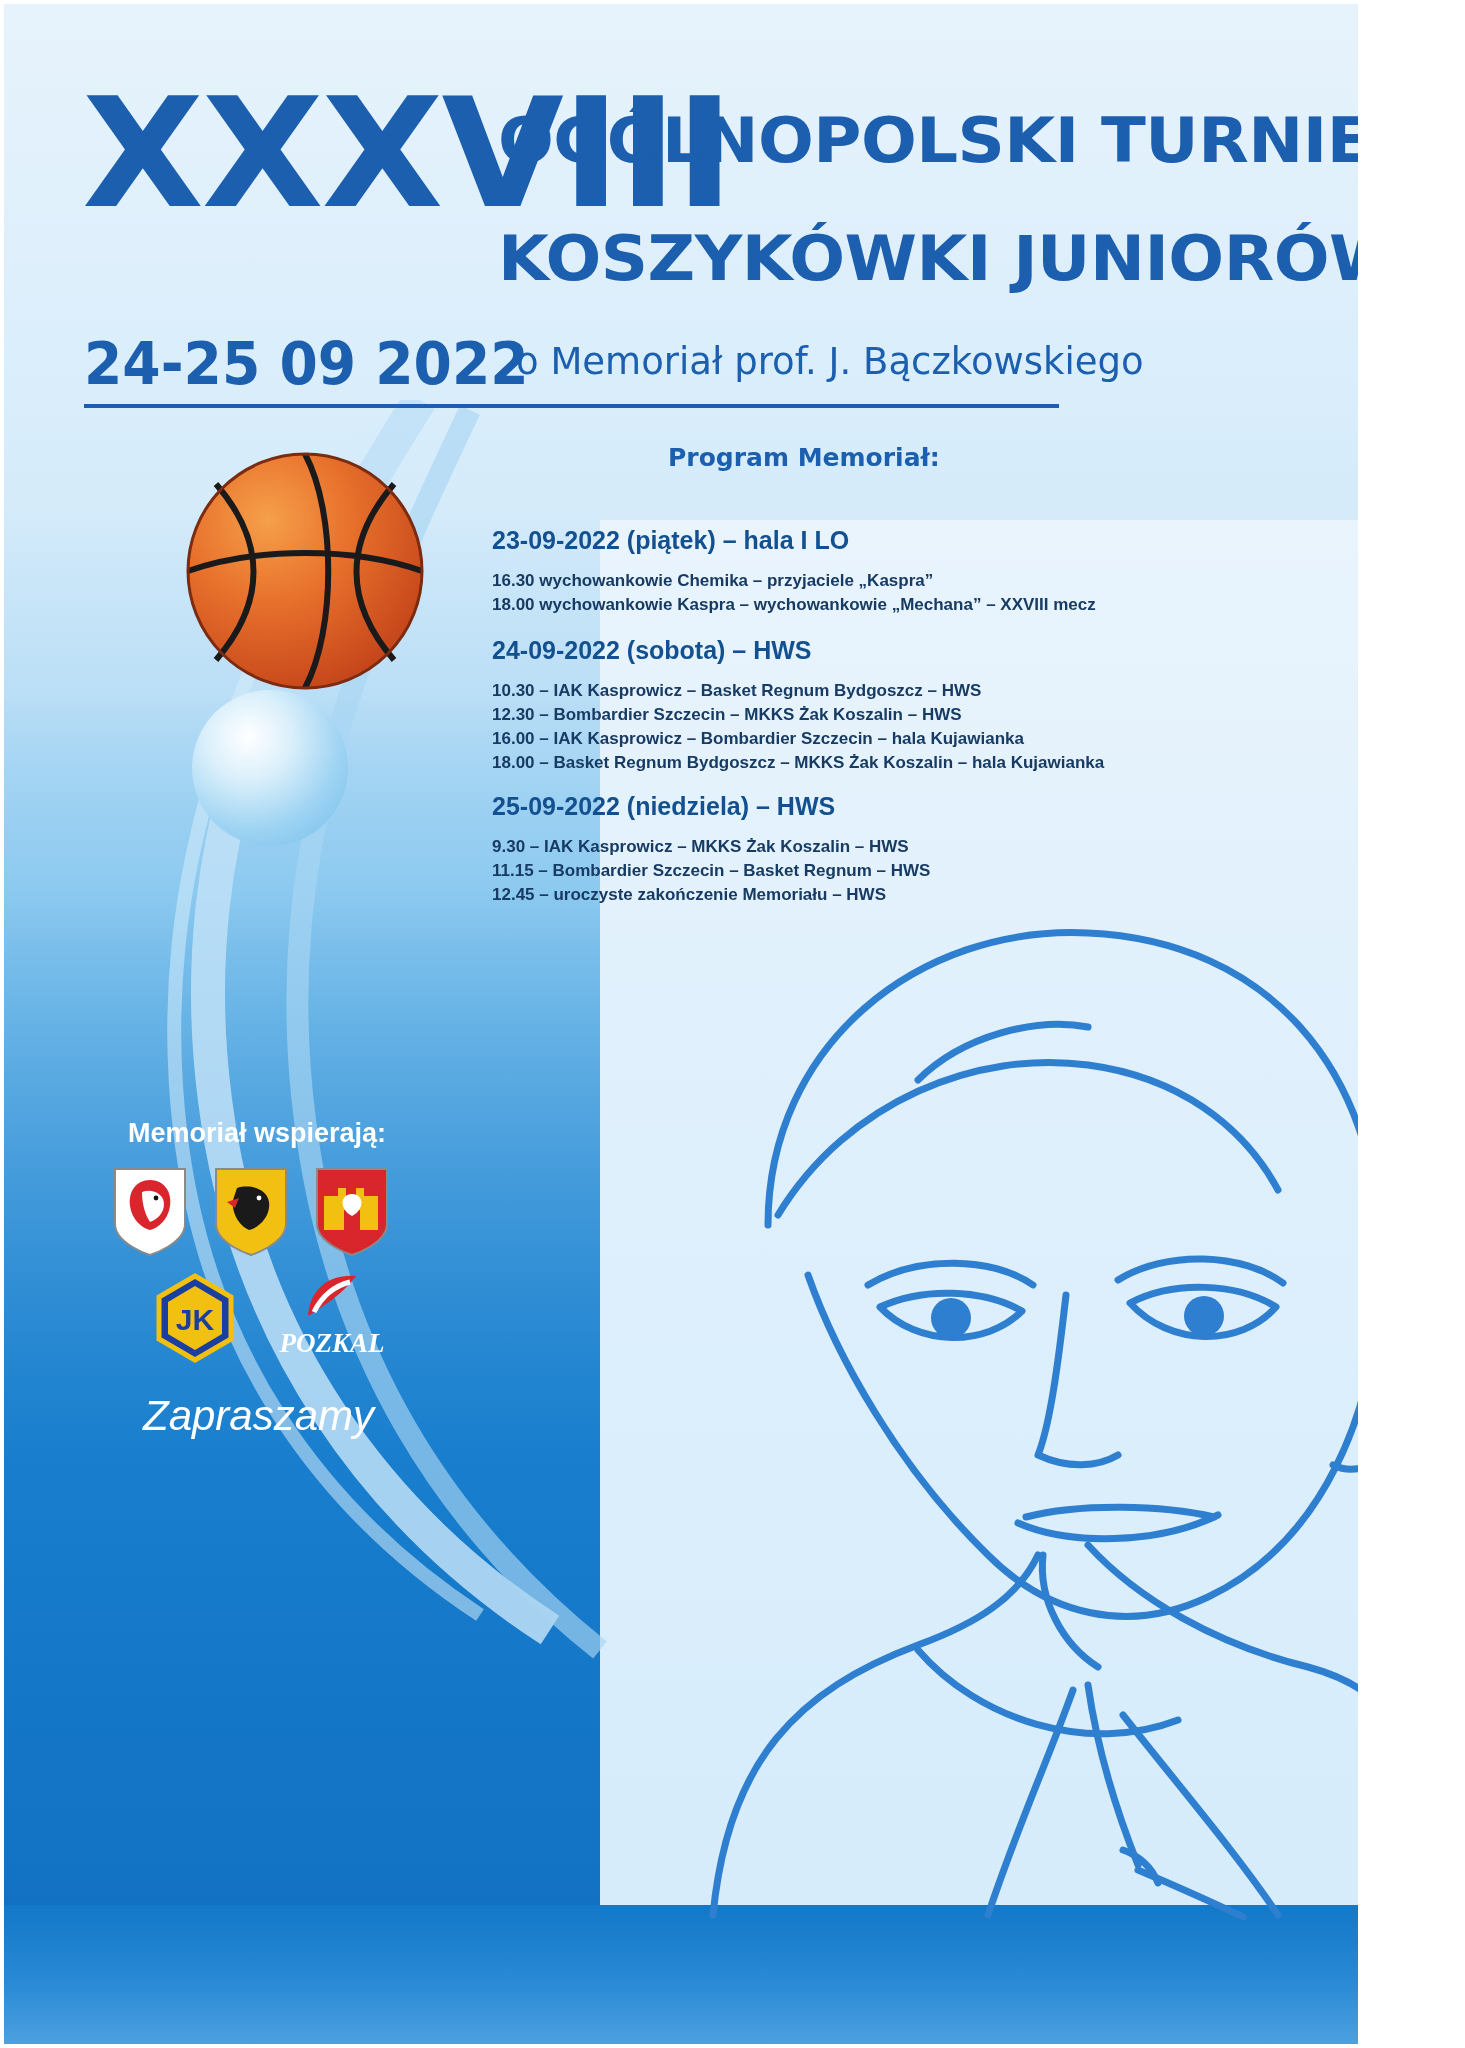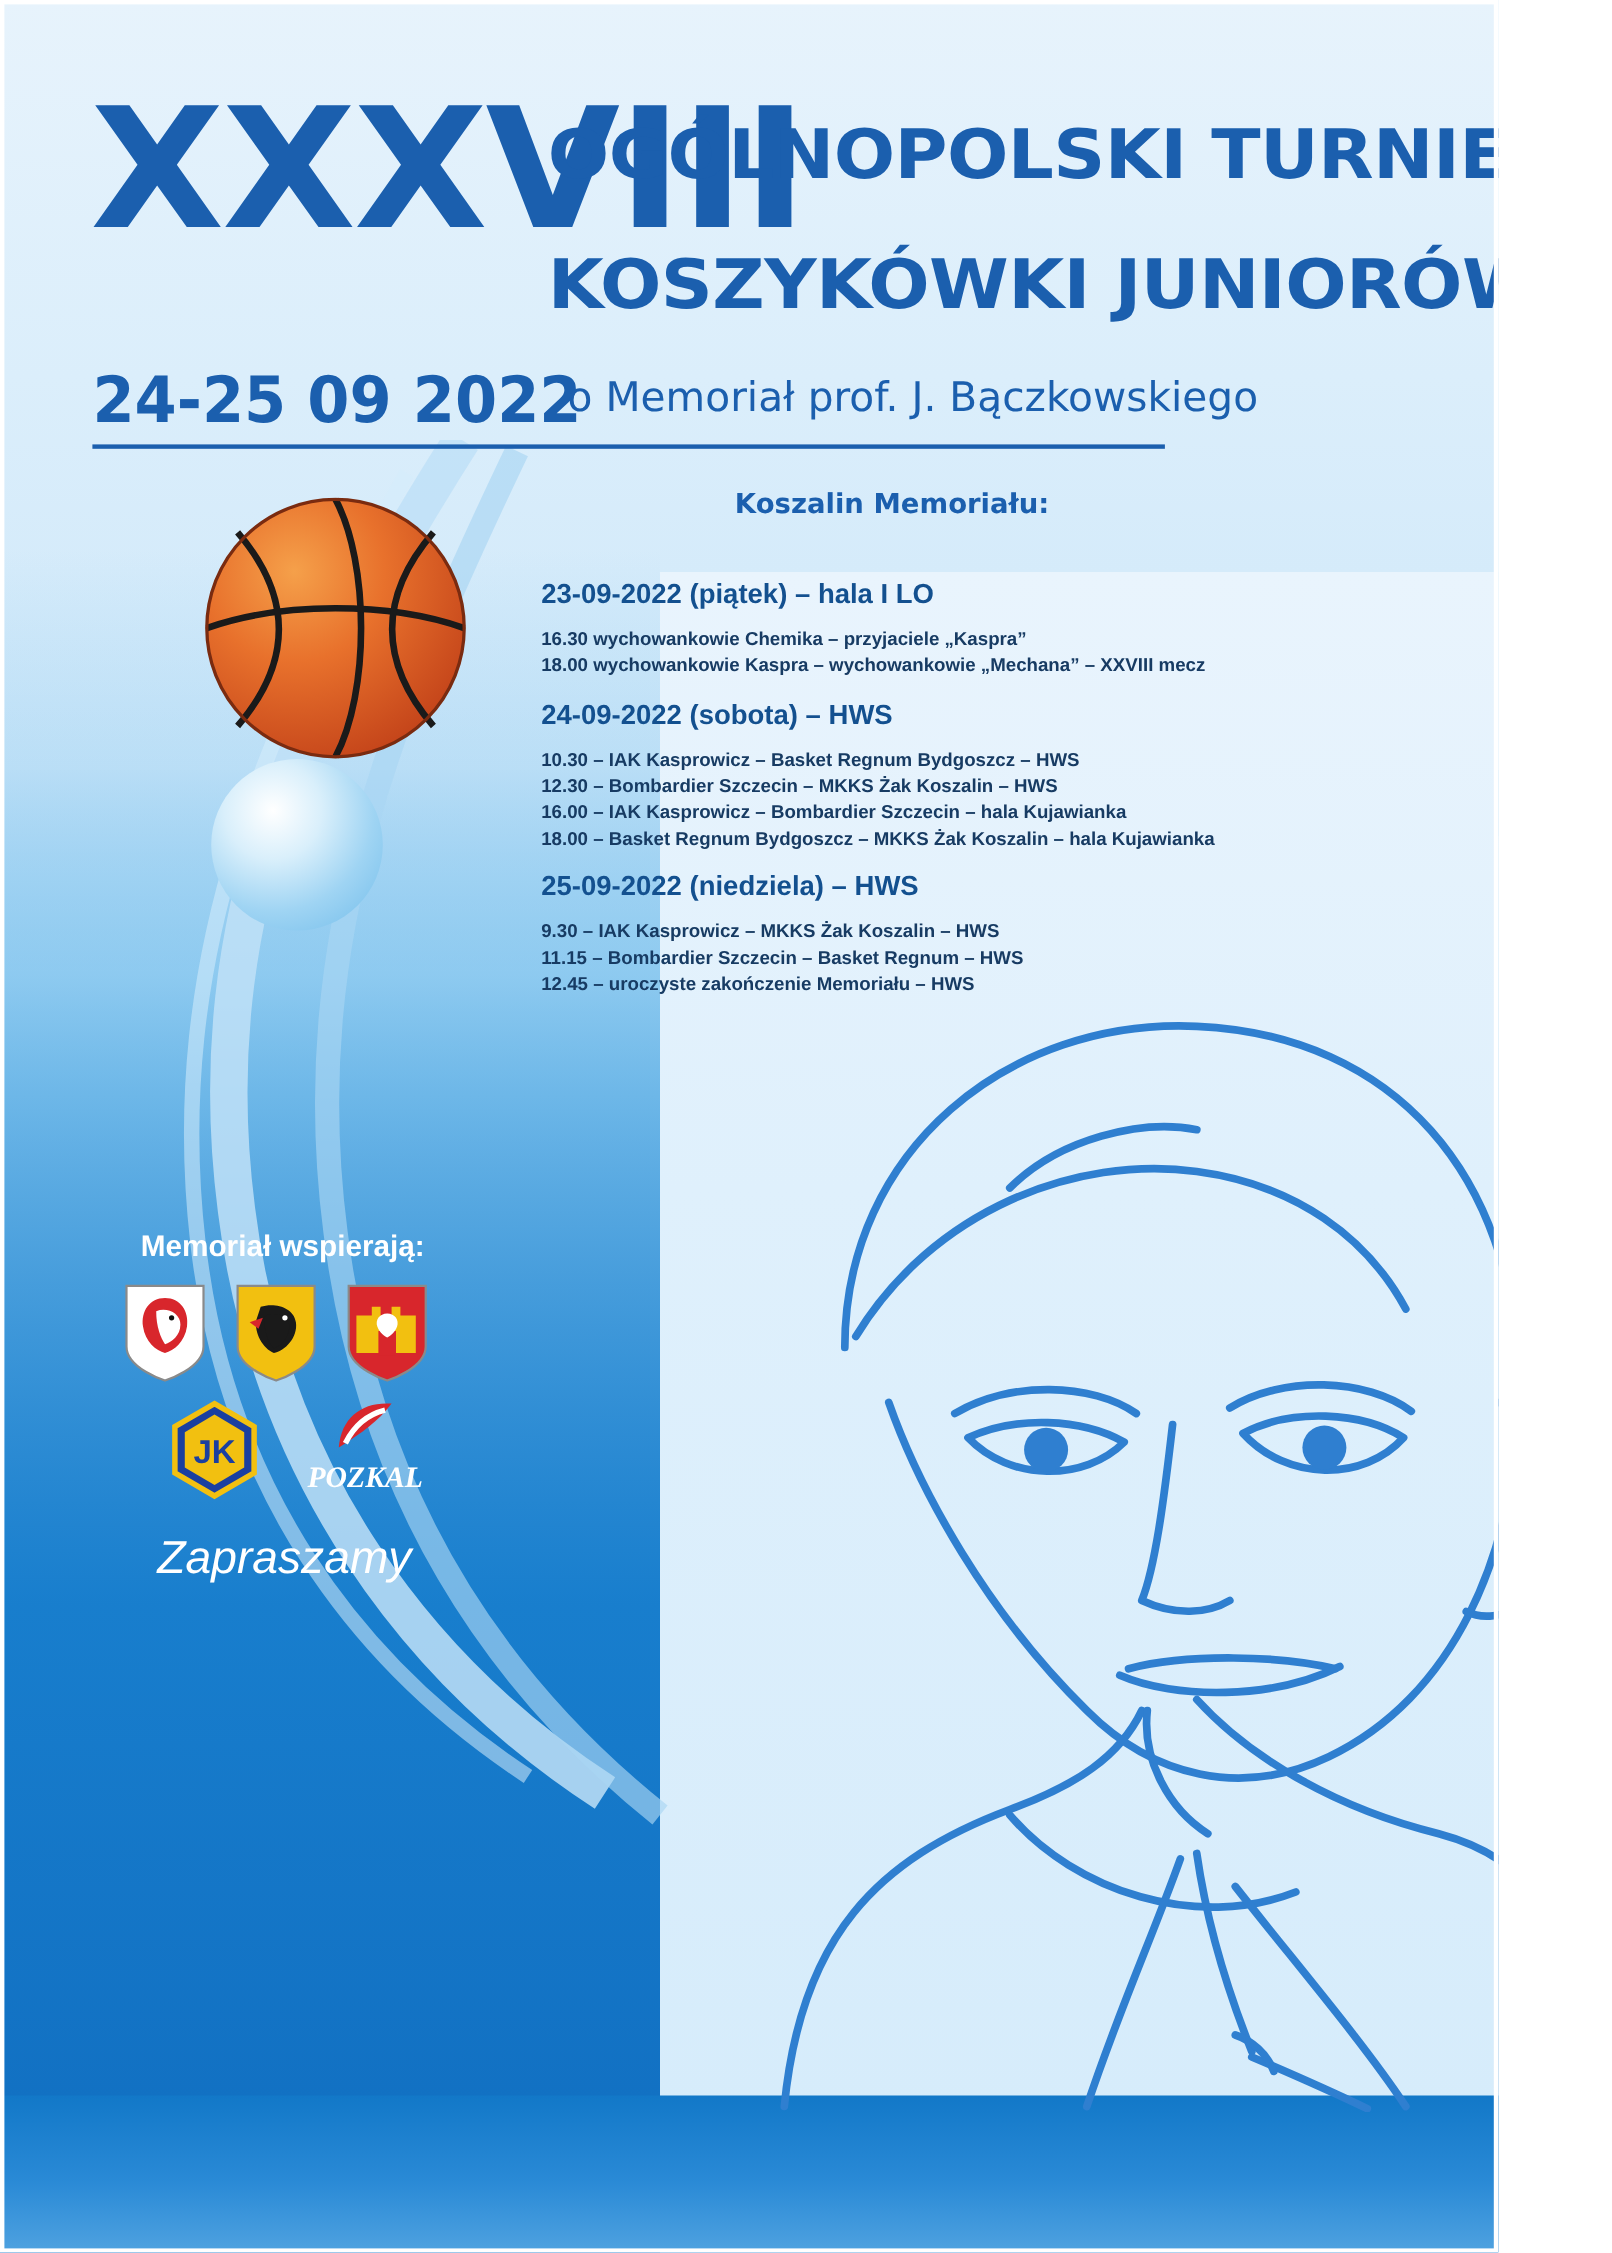--- a/index.html
+++ b/index.html
@@ -238,21 +238,21 @@
     </defs>
     <circle cx="119" cy="119" r="117" fill="url(#ballgrad)"></circle>
     <path d="M119 2 C 150 60, 150 178, 119 236" fill="none" stroke="#1a1a1a" stroke-width="6"></path>
     <path d="M2 119 C 70 95, 168 95, 236 119" fill="none" stroke="#1a1a1a" stroke-width="6"></path>
     <path d="M30 32 C 80 90, 80 150, 30 208" fill="none" stroke="#1a1a1a" stroke-width="6"></path>
     <path d="M208 32 C 158 90, 158 150, 208 208" fill="none" stroke="#1a1a1a" stroke-width="6"></path>
     <circle cx="119" cy="119" r="117" fill="none" stroke="#7a2b10" stroke-width="3"></circle>
   </svg>
   <div class="globe"></div>
 
-  <div class="program-title">Koszalin Memoriału:</div>
+  <div class="program-title">Program Memoriał:</div>
 
   <div class="day-block" id="day1">
     <div class="day-head">23-09-2022 (piątek) – hala I LO</div>
     <div class="match">16.30 wychowankowie Chemika – przyjaciele „Kaspra”</div>
     <div class="match">18.00 wychowankowie Kaspra – wychowankowie „Mechana” – XXVIII mecz</div>
   </div>
 
   <div class="day-block" id="day2">
     <div class="day-head">24-09-2022 (sobota) – HWS</div>
     <div class="match">10.30 – IAK Kasprowicz – Basket Regnum Bydgoszcz – HWS</div>

